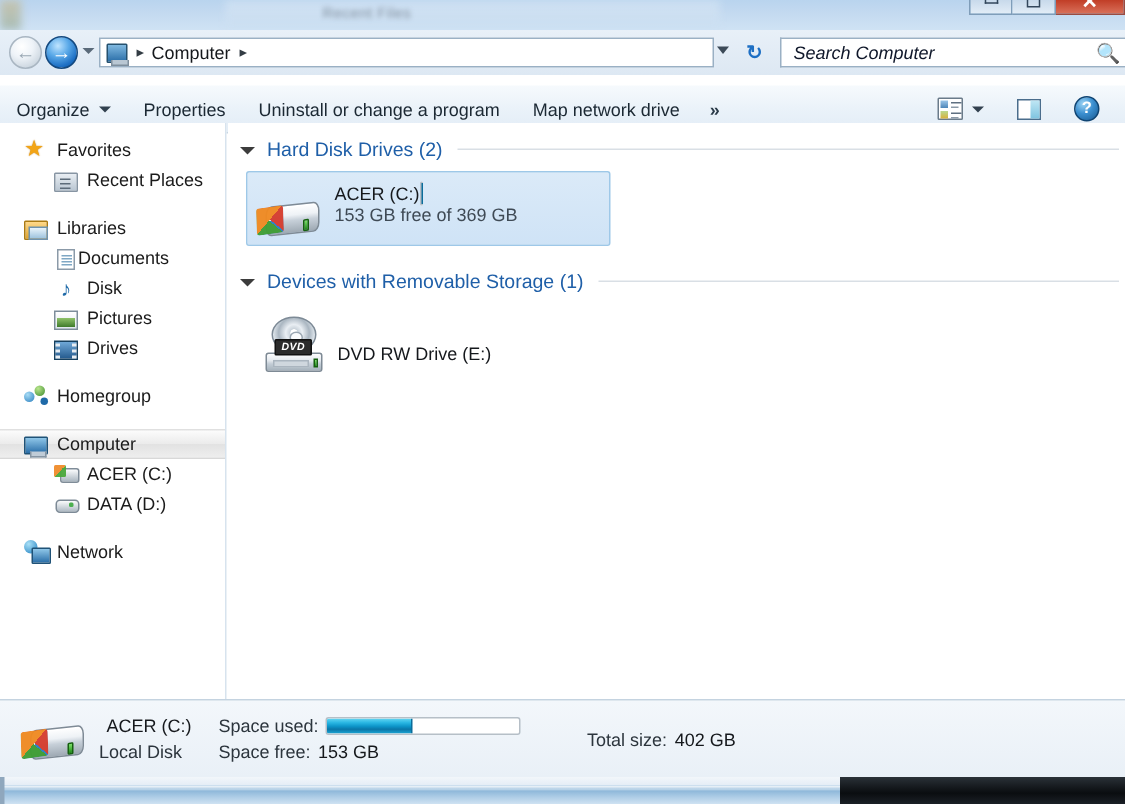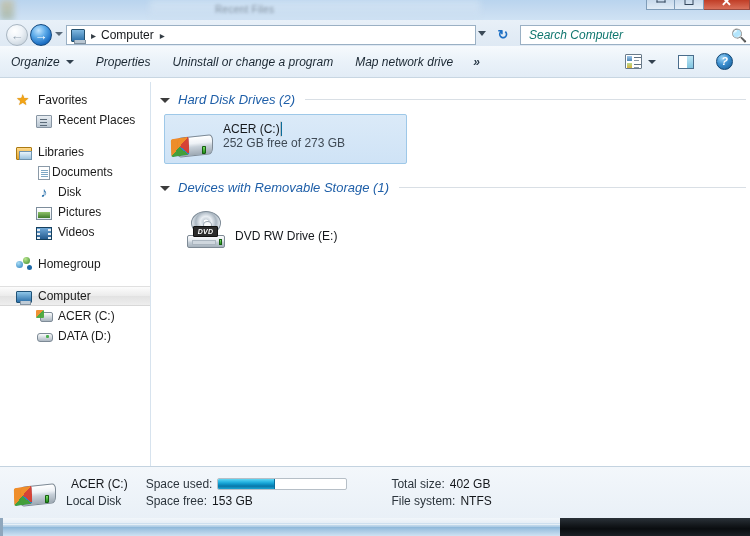--- a/index.html
+++ b/index.html
@@ -138,32 +138,32 @@
     position: absolute; left: 494px; top: 6px; width: 18px; height: 18px;
     color: #1d6fc4; font-size: 13px; font-weight: bold; text-align: center;
     line-height: 18px;
   }
   #searchbox {
     position: absolute; left: 520px; top: 5px; right: 0; height: 20px;
     background: #ffffff; border: 1px solid #9ab0c4; border-right: none;
     display: flex; align-items: center;
   }
   #searchbox .ph {
-    flex: 1; padding-left: 8px; font-style: italic; color: #0f766e; font-size: 12px;
+    flex: 1; padding-left: 8px; font-style: italic; color: #0f172a; font-size: 12px;
   }
   #searchbox .magn {
     width: 22px; text-align: center; color: #2b6cb0; font-size: 13px;
   }
 
   
   #toolbar {
-    position: absolute; left: 0; top: 46px; width: 750px; height: 32px;
+    position: absolute; left: 0; top: 57px; width: 750px; height: 32px;
     background: linear-gradient(180deg,#f6fafd 0%, #eaf2f9 50%, #e2ecf6 100%);
     border-bottom: 1px solid #c8d6e2;
-    display: flex; align-items: center; font-style: italic;
+    display: flex; align-items: center;
   }
   .tbitem {
     padding: 0 11px; height: 24px; line-height: 24px;
     font-size: 12px; color: #1b2833; white-space: nowrap;
     display: flex; align-items: center; gap: 6px;
   }
   .tbitem .caret {
     width: 0; height: 0;
     border-left: 4px solid transparent; border-right: 4px solid transparent;
     border-top: 4px solid #32414f;
@@ -254,21 +254,21 @@
   .ic-net:after{content:"";position:absolute;left:5px;top:5px;width:11px;height:9px;background:linear-gradient(180deg,#8fc6e8,#2a6ea8);border:1px solid #1f5277;border-radius:1px;}
 
   
   #content {
     position: absolute; left: 152px; top: 82px; right: 0; bottom: 70px;
     background: #ffffff;
     overflow: hidden;
   }
   .grouphdr {
     display: flex; align-items: center; height: 22px;
-    margin-top: 6px; padding-left: 8px; font-style: italic;
+    margin-top: 6px; padding-left: 8px;
   }
   .grouphdr .tri {
     width: 0; height: 0; margin-right: 8px; margin-top: 3px;
     border-left: 5px solid transparent; border-right: 5px solid transparent;
     border-top: 5px solid #3c3c3c;
   }
   .grouphdr .glabel {
     color: #1f5fa8; font-size: 13px; white-space: nowrap;
   }
   .grouphdr .gline {
@@ -493,21 +493,21 @@
     <div class="navrow child">
       <span class="navicon ic-music">♪</span>
       <span>Disk</span>
     </div>
     <div class="navrow child">
       <span class="navicon ic-pic"></span>
       <span>Pictures</span>
     </div>
     <div class="navrow child">
       <span class="navicon ic-vid"></span>
-      <span>Videos</span>
+      <span>Drives</span>
     </div>
 
     <div class="navgap"></div>
 
     <div class="navrow sec">
       <span class="navicon ic-home"></span>
       <span>Homegroup</span>
     </div>
 
     <div class="navgap"></div>
@@ -520,20 +520,24 @@
       <span class="navicon ic-hdwin"></span>
       <span>ACER (C:)</span>
     </div>
     <div class="navrow child">
       <span class="navicon ic-hd"></span>
       <span>DATA (D:)</span>
     </div>
 
     <div class="navgap"></div>
 
+    <div class="navrow sec">
+      <span class="navicon ic-net"></span>
+      <span>Network</span>
+    </div>
   </div>
 
   <div id="content">
 
     <div class="grouphdr">
       <span class="tri"></span>
       <span class="glabel">Hard Disk Drives (2)</span>
       <span class="gline"></span>
     </div>
 
@@ -543,33 +547,33 @@
         <span class="drvicon">
           <i class="drv-body"></i>
             <i class="drv-win"></i>
             <i class="drv-led"></i>
         </span>
         <span class="info">
           <span class="tname">ACER (C:)</span>
           <span class="bar">
             <i class="fill" id="fill-c" style="width: 44%;"></i>
           </span>
-          <span class="tsub">252 GB free of 273 GB</span>
+          <span class="tsub">153 GB free of 369 GB</span>
         </span>
       </div>
 
     </div>
 
     <div class="grouphdr" style="margin-top:12px;">
       <span class="tri"></span>
       <span class="glabel">Devices with Removable Storage (1)</span>
       <span class="gline"></span>
     </div>
 
-    <div class="tilerow" style="margin-top:6px;padding-left:24px;">
+    <div class="tilerow" style="margin-top:6px;padding-left:14px;">
       <div class="tile" style="align-items:center;">
         <span class="drvicon" style="margin-top:0;">
           <i class="dvd-disc"></i>
           <i class="dvd-tray"></i>
           <i class="dvd-tag">DVD</i>
           <i class="dvd-led"></i>
         </span>
         <span class="info" style="padding-top:14px;">
           <span class="tname">DVD RW Drive (E:)</span>
         </span>
@@ -602,24 +606,20 @@
         <div class="line">
           <span class="lbl">Space free:</span>
           <span class="val">153 GB</span>
         </div>
       </div>
       <div class="col rightcol">
         <div class="line">
           <span class="lbl">Total size:</span>
           <span class="val">402 GB</span>
         </div>
-        <div class="line">
-          <span class="lbl">File system:</span>
-          <span class="val">NTFS</span>
-        </div>
       </div>
     </div>
   </div>
 
   <div id="taskbar">
     <div class="hairline"></div>
     <div class="leftedge"></div>
     <div class="dark"></div>
   </div>
 

